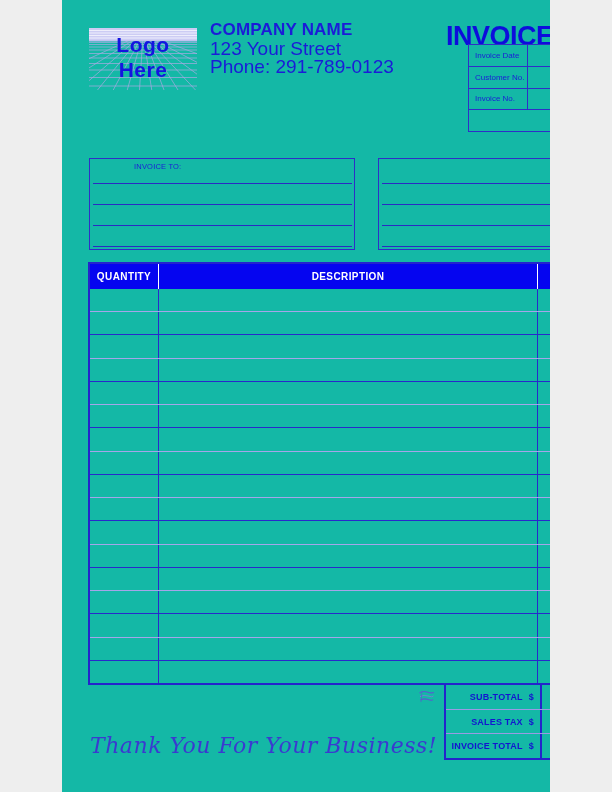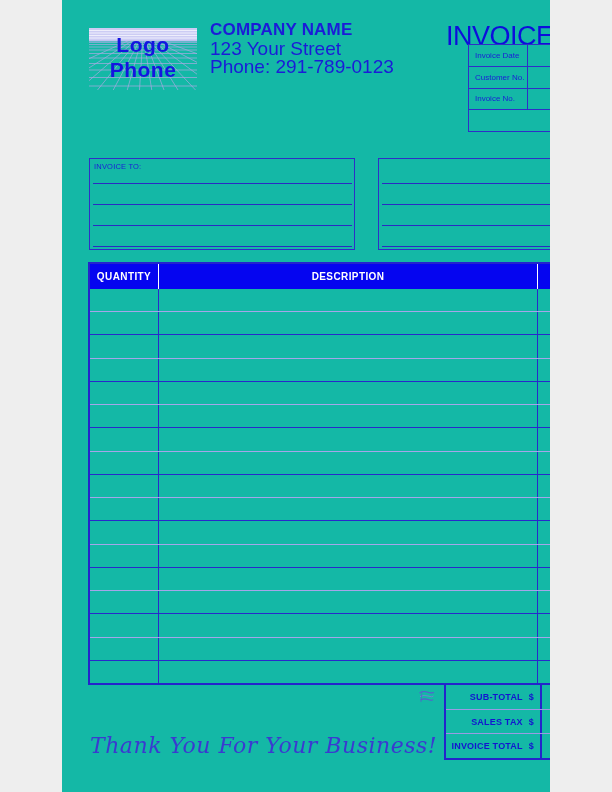--- a/index.html
+++ b/index.html
@@ -15,40 +15,40 @@
   .logo-text {
     position:absolute; left:0; top:4px; width:100%; text-align:center;
     font-weight:bold; font-size:21px; line-height:25px; color:#1414e0;
     letter-spacing:0.5px;
   }
   .company-block { position:absolute; left:148px; top:19px; color:#1b1bd8; }
   .company-name { font-size:17px; font-weight:bold; line-height:21px; letter-spacing:0.2px; }
   .company-line { font-size:19px; line-height:17.5px; }
   .invoice-title {
     position:absolute; left:384px; top:21px; width:100px; text-align:center;
-    font-size:27px; font-weight:normal; color:#0d0ddc; letter-spacing:-0.5px;
+    font-size:27px; font-weight:bold; color:#0d0ddc; letter-spacing:-0.5px;
   }
   
   .info-table {
     position:absolute; left:406px; top:44px; width:178px; height:88px;
     border:1.5px solid #2e2ec8; display:flex; flex-direction:column;
   }
   .info-row { flex:1; display:flex; border-bottom:1px solid #2e2ec8; }
   .info-row:last-child { border-bottom:none; }
   .info-label {
     width:59px; border-right:1px solid #2e2ec8; font-size:8px; color:#1b1bd8;
     display:flex; align-items:center; padding-left:6px; white-space:nowrap;
   }
   .info-value { flex:1; }
   .info-extra { flex:1; }
   
   .address-box { position:absolute; top:158px; height:92px; border:1.5px solid #2e2ec8; }
   .address-box.to { left:27px; width:266px; }
   .address-box.deliver { left:316px; width:267px; }
-  .address-label { font-size:7.5px; color:#1b1bd8; padding:3px 0 0 4px; letter-spacing:0.2px; }
+  .address-label { font-size:7.5px; color:#1b1bd8; padding:3px 0 0 4px; letter-spacing:0.2px;margin-left:40px; }
   .lines { position:absolute; left:0; top:0; width:100%; height:100%; }
   .write-line { position:absolute; left:3px; right:2px; border-top:1px solid #2a2ac4; }
   
   .items-table {
     position:absolute; left:26px; top:262px; width:561px; height:423px;
     border:2px solid #2424cc;
   }
   .items-header { display:flex; height:25px; background:#0505f0; }
   .items-header .h {
     color:#ffffff; font-weight:bold; font-size:10px; letter-spacing:0.4px;
@@ -125,21 +125,21 @@
       <g stroke="#ffffff" stroke-width="0.9" opacity="0.75">
         <line x1="0" y1="2.5" x2="108" y2="2.5"></line>
           <line x1="0" y1="5" x2="108" y2="5"></line>
         <line x1="0" y1="7.5" x2="108" y2="7.5"></line>
           <line x1="0" y1="10" x2="108" y2="10"></line>
       </g>
       <line x1="0" y1="13" x2="108" y2="13" stroke="#b6b6ec" stroke-width="1"></line>
     </svg>
     <div class="logo-text">
       <div>Logo</div>
-      <div>Phone</div>
+      <div>Here</div>
     </div>
   </div>
 
   <div class="company-block">
     <div class="company-name">COMPANY NAME</div>
     <div class="company-line">123 Your Street</div>
     <div class="company-line">Phone: 291-789-0123</div>
   </div>
 
   <div class="invoice-title">INVOICE</div>

